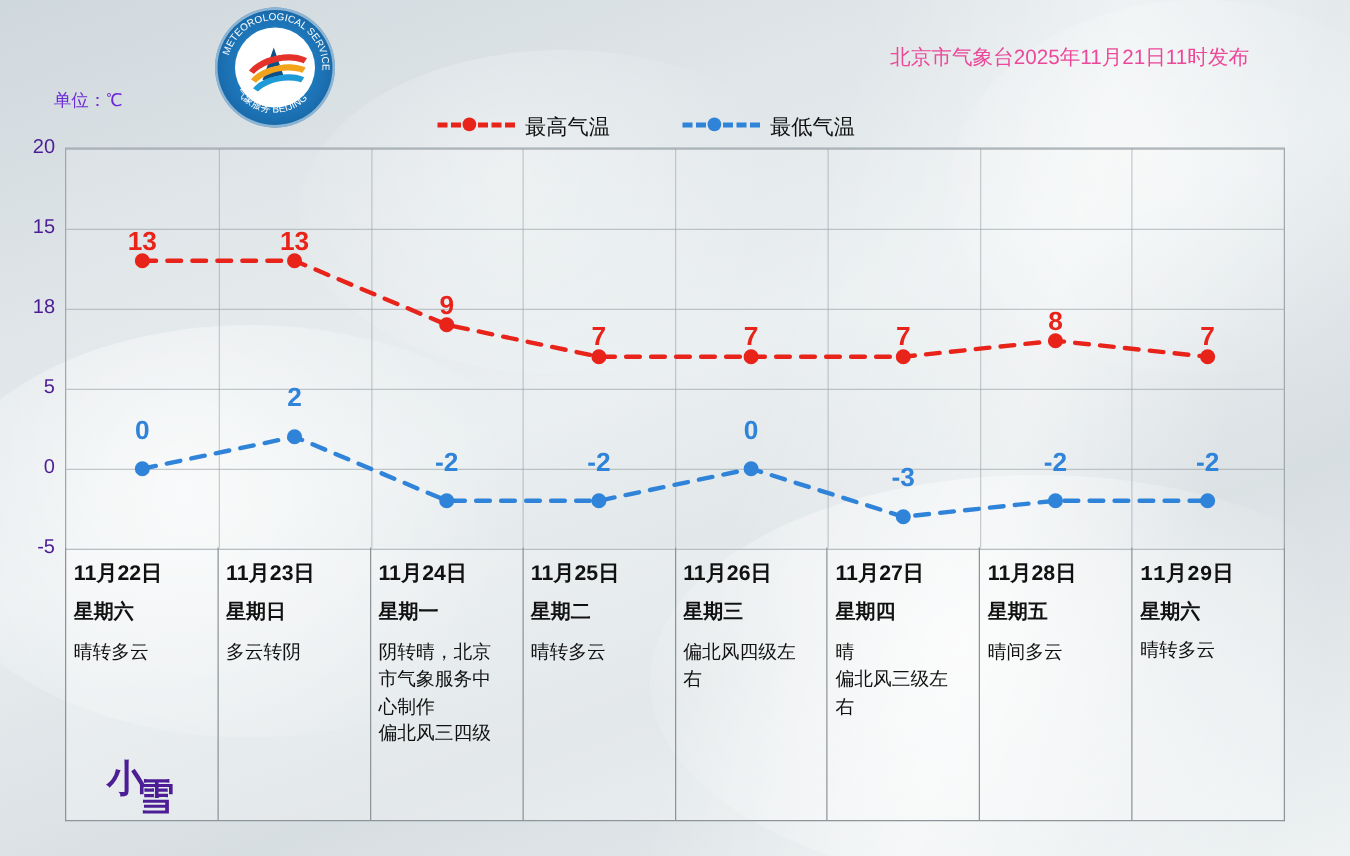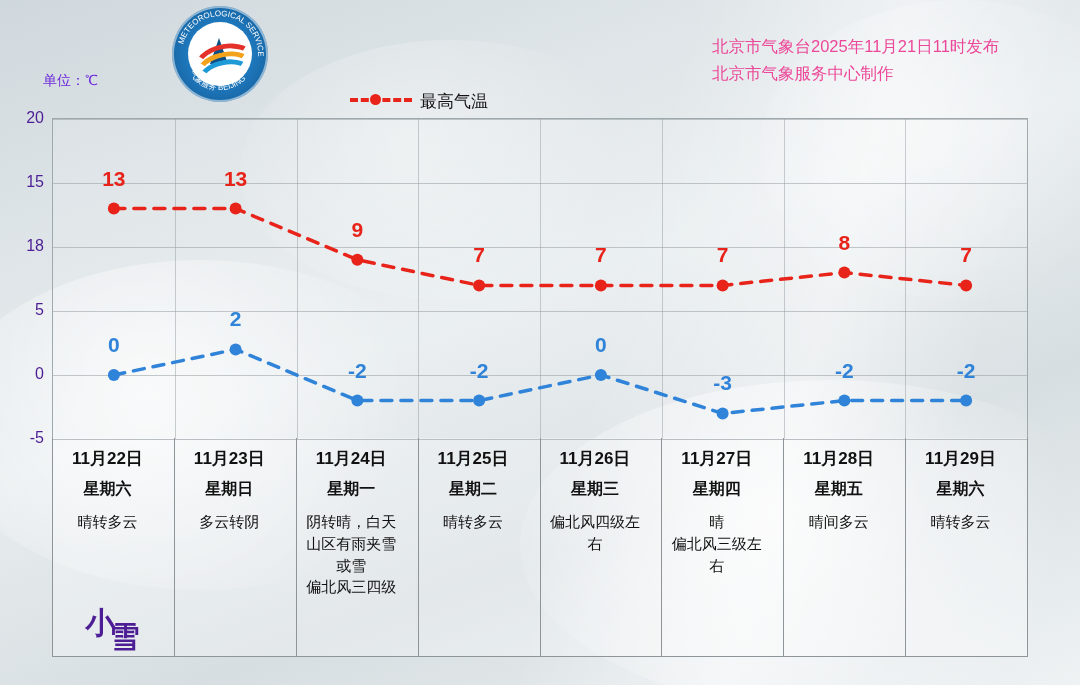--- a/index.html
+++ b/index.html
@@ -148,42 +148,42 @@
   }
   svg.series { position: absolute; left: 0; top: 0; }
 
   .pt-label {
     position: absolute;
     font-size: 21px;
     font-weight: bold;
     transform: translate(-50%, -50%);
     white-space: nowrap;
   }
-  .pt-label.hi { color: #e8231a; }
+  .pt-label.hi { color: #e8231a; margin-top: 15px; }
   .pt-label.lo { color: #2f83d8; }
 
   
   .table {
     position: absolute;
     left: 52px; top: 438px;
     width: 974px; height: 218px;
     display: flex;
     border: 1px solid #8d9599;
     border-top: none;
     background: rgba(255,255,255,0.30);
   }
   .col {
     flex: 1 1 0;
     border-right: 1px solid #8d9599;
     box-sizing: border-box;
     padding: 9px 18px 4px 6px;
-    text-align: center;
+    text-align: left;
     position: relative;
   }
-  .col:last-child { border-right: none; }
+  .col:last-child { border-right: none; font-family: Liberation Mono, monospace; }
   .col .date {
     font-size: 17px;
     font-weight: bold;
     color: #111;
     margin-bottom: 9px;
   }
   .col .weekday {
     font-size: 16px;
     font-weight: bold;
     color: #111;
@@ -235,32 +235,37 @@
       <div class="tri"></div>
       <div class="swirl1"></div>
       <div class="swirl2"></div>
       <div class="swirl3"></div>
     </div>
   </div>
 
 
   <div class="pub-lines">
     <div>北京市气象台2025年11月21日11时发布</div>
-    <div>北京市气象服务中心制作</div>
   </div>
 
   <div class="unit-label">单位：℃</div>
 </div>
 
 <div class="legend">
   <div class="legend-item">
     <span class="legend-line">
       <span class="legend-dot"></span>
     </span>
     <span class="legend-text">最高气温</span>
+  </div>
+  <div class="legend-item">
+    <span class="legend-line blue">
+      <span class="legend-dot blue"></span>
+    </span>
+    <span class="legend-text">最低气温</span>
   </div>
 </div>
 
 <div class="ylabels" id="ylabels">
     <span style="top: 320px;">-5</span>
     <span style="top: 256px;">0</span>
     <span style="top: 192px;">5</span>
     <span style="top: 128px;">18</span>
     <span style="top: 64px; margin-left: 32px;">15</span>
     <span style="top: 0px;">20</span>
@@ -331,21 +336,21 @@
       <div class="date">11月23日</div>
       <div class="weekday">星期日</div>
       <div class="desc">
         <div>多云转阴</div>
       </div>
     </div>
     <div class="col">
       <div class="date">11月24日</div>
       <div class="weekday">星期一</div>
       <div class="desc">
-        <div>阴转晴，白天山区有雨夹雪或雪</div>
+        <div>阴转晴，北京市气象服务中心制作</div>
         <div>偏北风三四级</div>
       </div>
     </div>
     <div class="col">
       <div class="date">11月25日</div>
       <div class="weekday">星期二</div>
       <div class="desc">
         <div>晴转多云</div>
       </div>
     </div>

